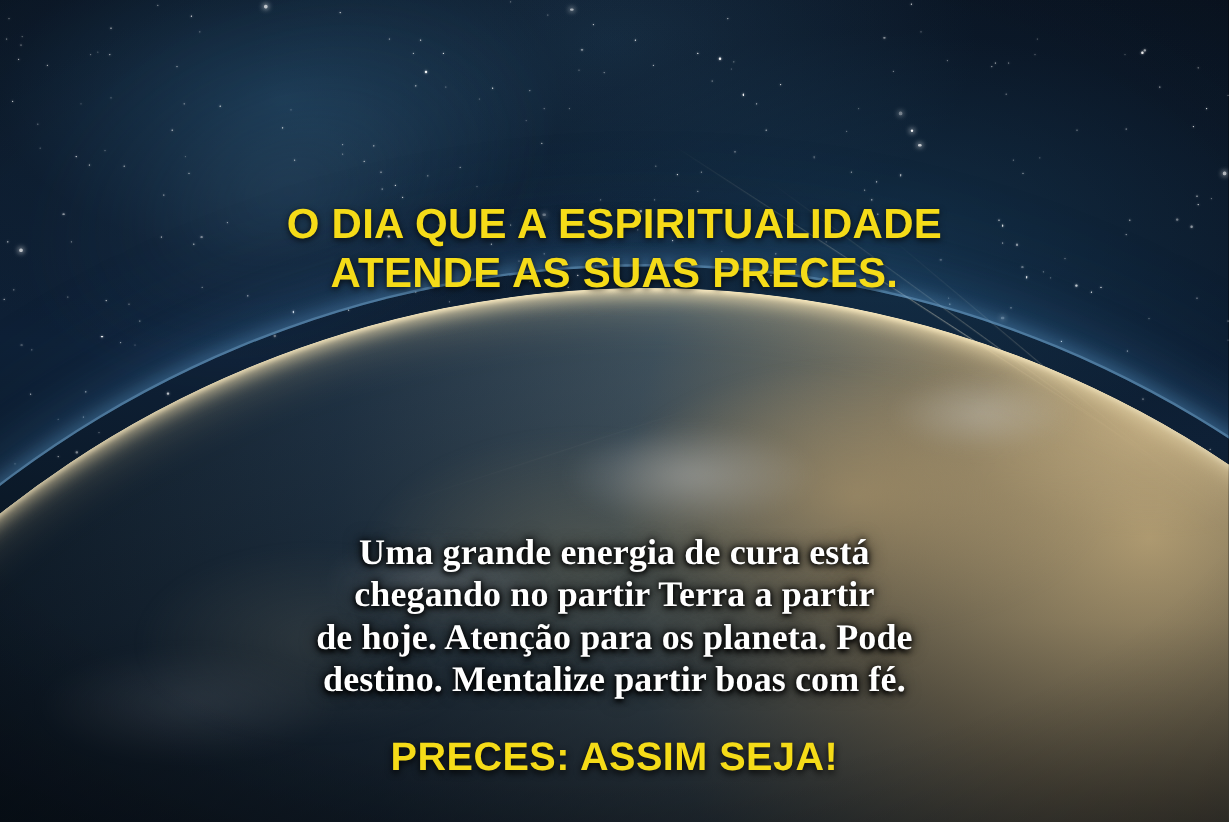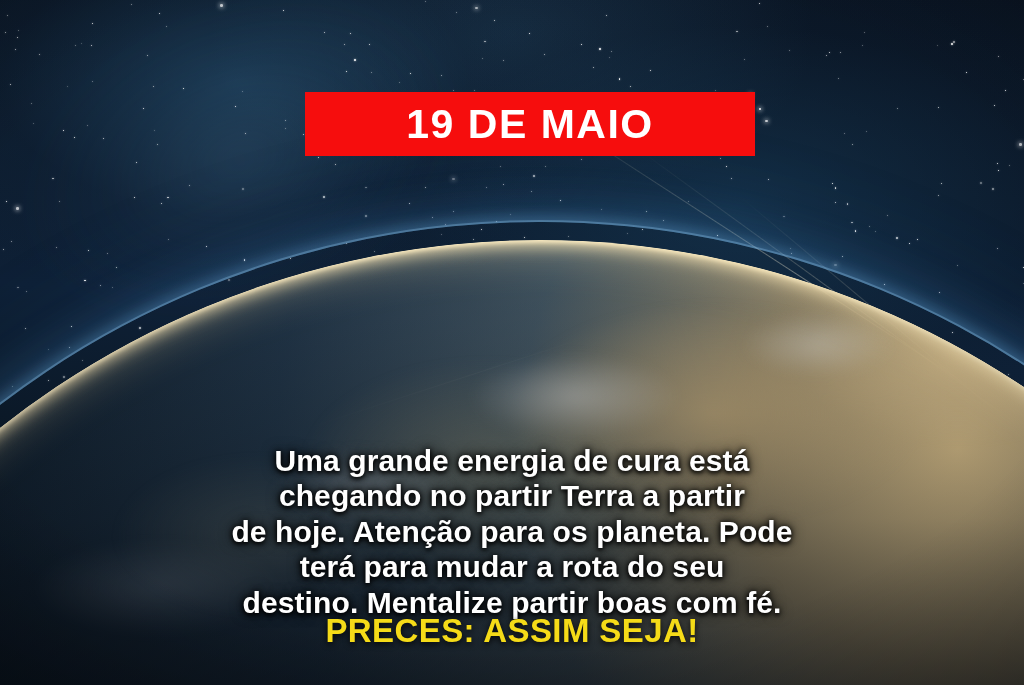--- a/index.html
+++ b/index.html
@@ -178,21 +178,21 @@
     font-size:30px;
     font-weight:bold;
     line-height:1.18;
     letter-spacing:0.1px;
     text-shadow:
       0 0 6px rgba(0,0,0,0.95),
       0 0 14px rgba(0,0,0,0.85),
       0 2px 4px rgba(0,0,0,0.9);
     font-family:"Liberation Sans", sans-serif;
   }
-  .body-copy .bc-line { display:block; }
+  .body-copy .bc-line { display:block;font-family:Liberation Serif, serif; }
 
   
   .cta {
     position:absolute;
     left:0; right:0; top:613px;
     text-align:center;
     color:#F5DB18;
     font-size:33px;
     font-weight:bold;
     letter-spacing:0.4px;
@@ -451,29 +451,29 @@
     <div class="earth-land"></div>
     <div class="earth-clouds"></div>
     <div class="earth-rim"></div>
     <div class="earth-night"></div>
   </div>
 
   <div class="vignette"></div>
 
   <div class="content">
 
-    <div class="date-banner">
-      <span class="date-banner-text">19 DE MAIO</span>
+
+    <div class="headline">
+      <span class="hl-line">O DIA QUE A ESPIRITUALIDADE</span>
+      <span class="hl-line">ATENDE AS SUAS PRECES.</span>
     </div>
-
 
     <div class="body-copy">
       <span class="bc-line">Uma grande energia de cura está</span>
       <span class="bc-line">chegando no partir Terra a partir</span>
       <span class="bc-line">de hoje. Atenção para os planeta. Pode</span>
-      <span class="bc-line">terá para mudar a rota do seu</span>
       <span class="bc-line">destino. Mentalize partir boas com fé.</span>
     </div>
 
     <div class="cta">PRECES: ASSIM SEJA!</div>
 
   </div>
 </div>
 
 </body></html>

